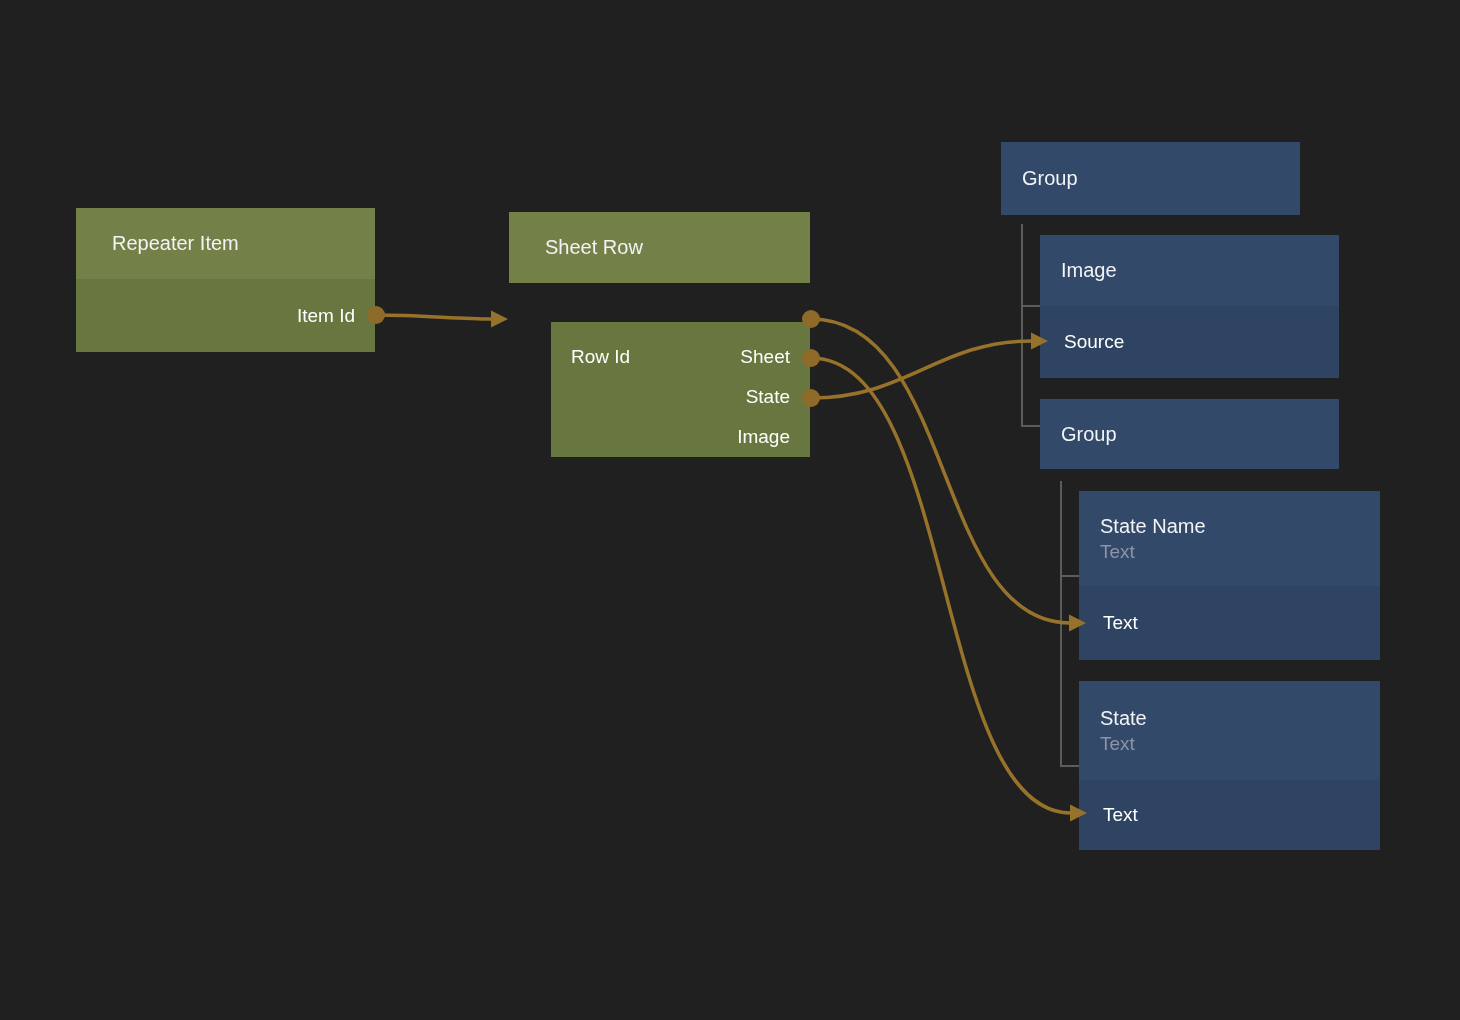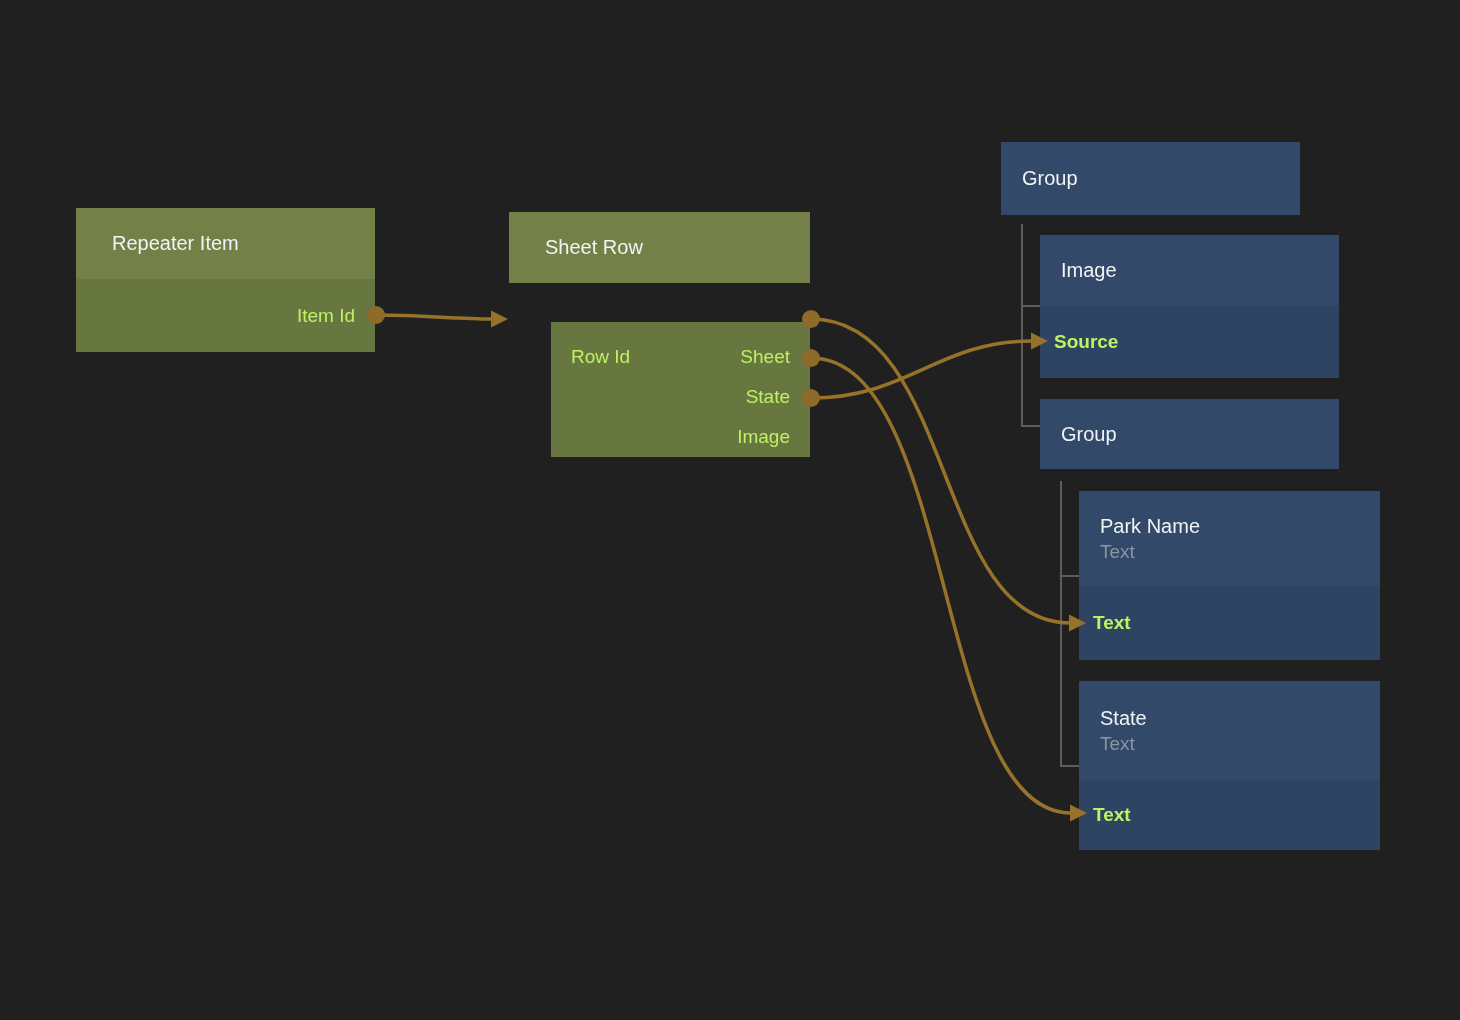--- a/index.html
+++ b/index.html
@@ -13,23 +13,23 @@
     display:flex;align-items:center;padding-left:21px;
     font-size:20px;color:#f1f3f5;flex:0 0 auto;
   }
   .hdr.tall{flex-direction:column;align-items:flex-start;justify-content:center;gap:3px;}
   .subtitle{font-size:19px;color:#8b95a3;}
   .body{flex:1 1 auto;display:flex;align-items:center;}
   .green .hdr{background:#738148;padding-left:36px;}
   .green .body{background:#68763f;}
   .blue .hdr{background:#33496a;}
   .blue .body{background:#2e4462;}
-  .port-label{font-size:19px;color:#bef264;}
+  .port-label{font-size:19px;color:#ffffff;}
   .body.single-end{justify-content:flex-end;padding-right:20px;}
-  .body.single-start{padding-left:14px;font-weight:bold;}
+  .body.single-start{padding-left:24px;}
   .body.rows{flex-direction:column;align-items:stretch;padding-top:15px;margin-left:42px;}
   .prow{height:40px;display:flex;align-items:center;padding:0 20px;flex:0 0 auto;}
   .prow.between{justify-content:space-between;}
   .prow.end{justify-content:flex-end;}
   svg.overlay{position:absolute;left:0;top:0;pointer-events:none;}
   .tree{stroke:#5c5c5c;stroke-width:2;fill:none;}
   .wire{stroke:#97722b;stroke-width:3.5;fill:none;}
   .port-dot{fill:#8e6b29;}
   .arrow{fill:#97722b;}
 </style>
@@ -81,21 +81,21 @@
   </div>
 
   <div class="node blue" style="left:1040px;top:399px;width:299px;height:70px;">
     <div class="hdr" style="flex:1 1 auto;">
       <span>Group</span>
     </div>
   </div>
 
   <div class="node blue" style="left:1079px;top:491px;width:301px;height:169px;">
     <div class="hdr tall" style="height:95px;">
-      <span>Park Name</span>
+      <span>State Name</span>
       <span class="subtitle">Text</span>
     </div>
     <div class="body single-start">
       <span class="port-label">Text</span>
     </div>
   </div>
 
   <div class="node blue" style="left:1079px;top:681px;width:301px;height:169px;">
     <div class="hdr tall" style="height:99px;">
       <span>State</span>

